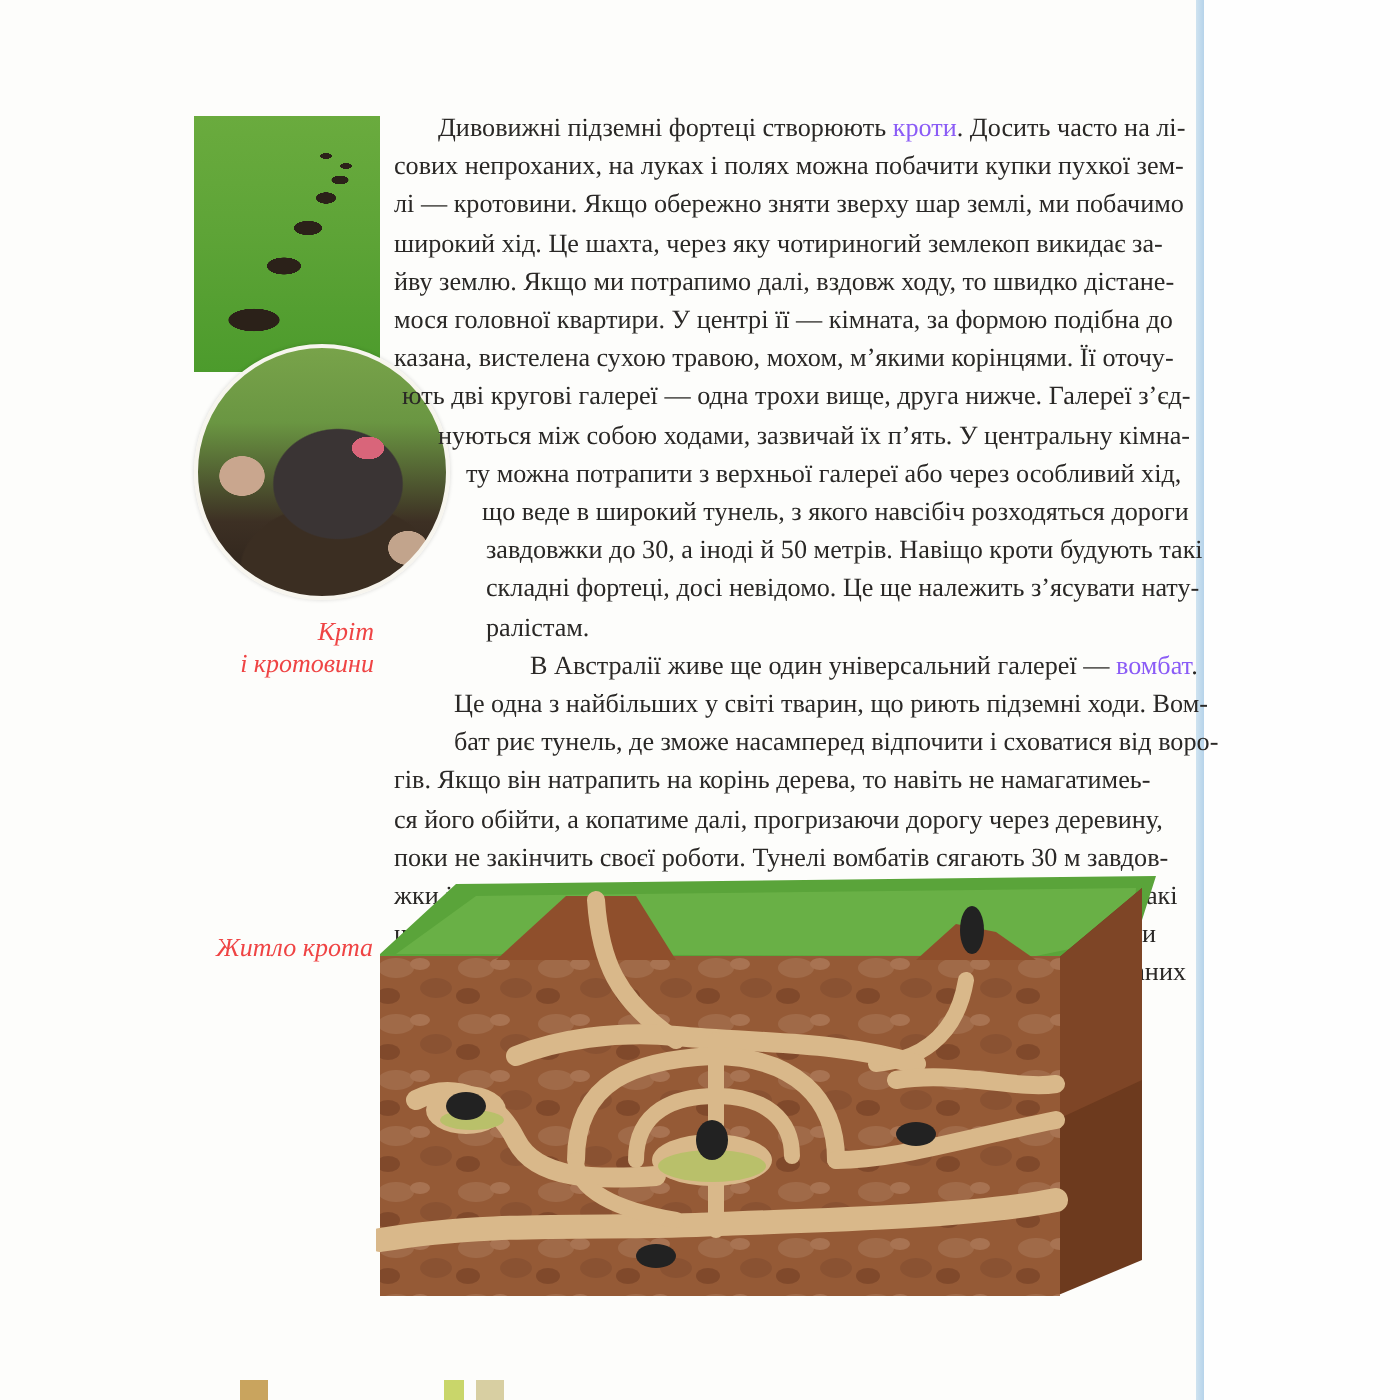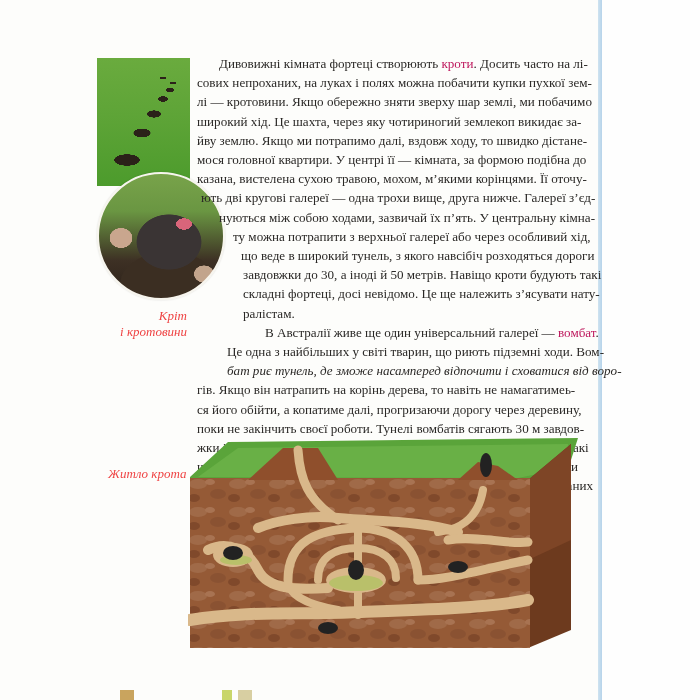--- a/index.html
+++ b/index.html
@@ -13,21 +13,21 @@
       background: linear-gradient(90deg, #cfe3f0, #b6d3ea);
     }
     .right-margin { position: absolute; left: 602px; top: 0; width: 98px; height: 700px; background: #fefefe; }
     .body-text {
       position: absolute; left: 197px; top: 54px; width: 368px;
       font-family: "Liberation Serif", "DejaVu Serif", serif;
       font-size: 13.1px; line-height: 19.2px; color: #2a2826;
       text-align: justify;
     }
     .body-text p { margin: 0; text-indent: 22px; }
-    .hl { color: #be185d; }
+    .hl { color: #8b5cf6; }
     .line { display: block; white-space: nowrap; text-align: justify; text-align-last: justify; }
     .line.last { text-align-last: left; }
     .photo-grass {
       position: absolute; left: 97px; top: 58px; width: 93px; height: 128px;
       background:
         radial-gradient(ellipse 18px 8px at 30px 102px, #2b2119 70%, transparent 72%),
         radial-gradient(ellipse 12px 6px at 45px 75px, #2b2119 70%, transparent 72%),
         radial-gradient(ellipse 10px 5px at 57px 56px, #2b2119 70%, transparent 72%),
         radial-gradient(ellipse 7px 4px at 66px 41px, #2b2119 70%, transparent 72%),
         radial-gradient(ellipse 6px 3px at 73px 32px, #2b2119 70%, transparent 72%),
@@ -67,39 +67,39 @@
 <div class="photo-grass"></div>
 <div class="photo-mole"></div>
 
 <div class="caption cap-mole">
   <div>Кріт</div>
   <div>і кротовини</div>
 </div>
 
 <div class="body-text">
   <p id="p1" style="text-indent: 0px;">
-      <span class="line" style="padding-left: 22px;"><span>Дивовижні кімната фортеці створюють </span><span class="hl">кроти</span><span>. Досить часто на лі-</span></span>
+      <span class="line" style="padding-left: 22px;"><span>Дивовижні підземні фортеці створюють </span><span class="hl">кроти</span><span>. Досить часто на лі-</span></span>
       <span class="line"><span>сових непроханих, на луках і полях можна побачити купки пухкої зем-</span></span>
       <span class="line"><span>лі — кротовини. Якщо обережно зняти зверху шар землі, ми побачимо</span></span>
       <span class="line"><span>широкий хід. Це шахта, через яку чотириногий землекоп викидає за-</span></span>
       <span class="line"><span>йву землю. Якщо ми потрапимо далі, вздовж ходу, то швидко дістане-</span></span>
       <span class="line"><span>мося головної квартири. У центрі її — кімната, за формою подібна до</span></span>
       <span class="line"><span>казана, вистелена сухою травою, мохом, м’якими корінцями. Її оточу-</span></span>
       <span class="line" style="margin-left: 4px;"><span>ють дві кругові галереї — одна трохи вище, друга нижче. Галереї з’єд-</span></span>
       <span class="line" style="margin-left: 22px;"><span>нуються між собою ходами, зазвичай їх п’ять. У центральну кімна-</span></span>
       <span class="line" style="margin-left: 36px;"><span>ту можна потрапити з верхньої галереї або через особливий хід,</span></span>
       <span class="line" style="margin-left: 44px;"><span>що веде в широкий тунель, з якого навсібіч розходяться дороги</span></span>
       <span class="line" style="margin-left: 46px;"><span>завдовжки до 30, а іноді й 50 метрів. Навіщо кроти будують такі</span></span>
       <span class="line" style="margin-left: 46px;"><span>складні фортеці, досі невідомо. Це ще належить з’ясувати нату-</span></span>
       <span class="line last" style="margin-left: 46px;"><span>ралістам.</span></span>
     </p>
   <p id="p2" style="text-indent: 0px;">
       <span class="line" style="padding-left: 68px;"><span>В Австралії живе ще один універсальний галереї — </span><span class="hl">вомбат</span><span>.</span></span>
       <span class="line" style="margin-left: 30px;"><span>Це одна з найбільших у світі тварин, що риють підземні ходи. Вом-</span></span>
-      <span class="line" style="margin-left: 30px; font-style: italic;"><span>бат риє тунель, де зможе насамперед відпочити і сховатися від воро-</span></span>
+      <span class="line" style="margin-left: 30px;"><span>бат риє тунель, де зможе насамперед відпочити і сховатися від воро-</span></span>
       <span class="line"><span>гів. Якщо він натрапить на корінь дерева, то навіть не намагатимеь-</span></span>
       <span class="line"><span>ся його обійти, а копатиме далі, прогризаючи дорогу через деревину,</span></span>
       <span class="line"><span>поки не закінчить своєї роботи. Тунелі вомбатів сягають 30 м завдов-</span></span>
       <span class="line"><span>жки і нерідко мають численні запасні виходи. Часом трапляються такі</span></span>
       <span class="line"><span>широкі тунелі, що туди може залізти маленька дитина. Втім, робити</span></span>
       <span class="line last"><span>цього не варто — вомбати люто захищають своє житло від непроханих</span></span>
     </p>
 </div>
 
 <div class="caption cap-home">Житло крота</div>

